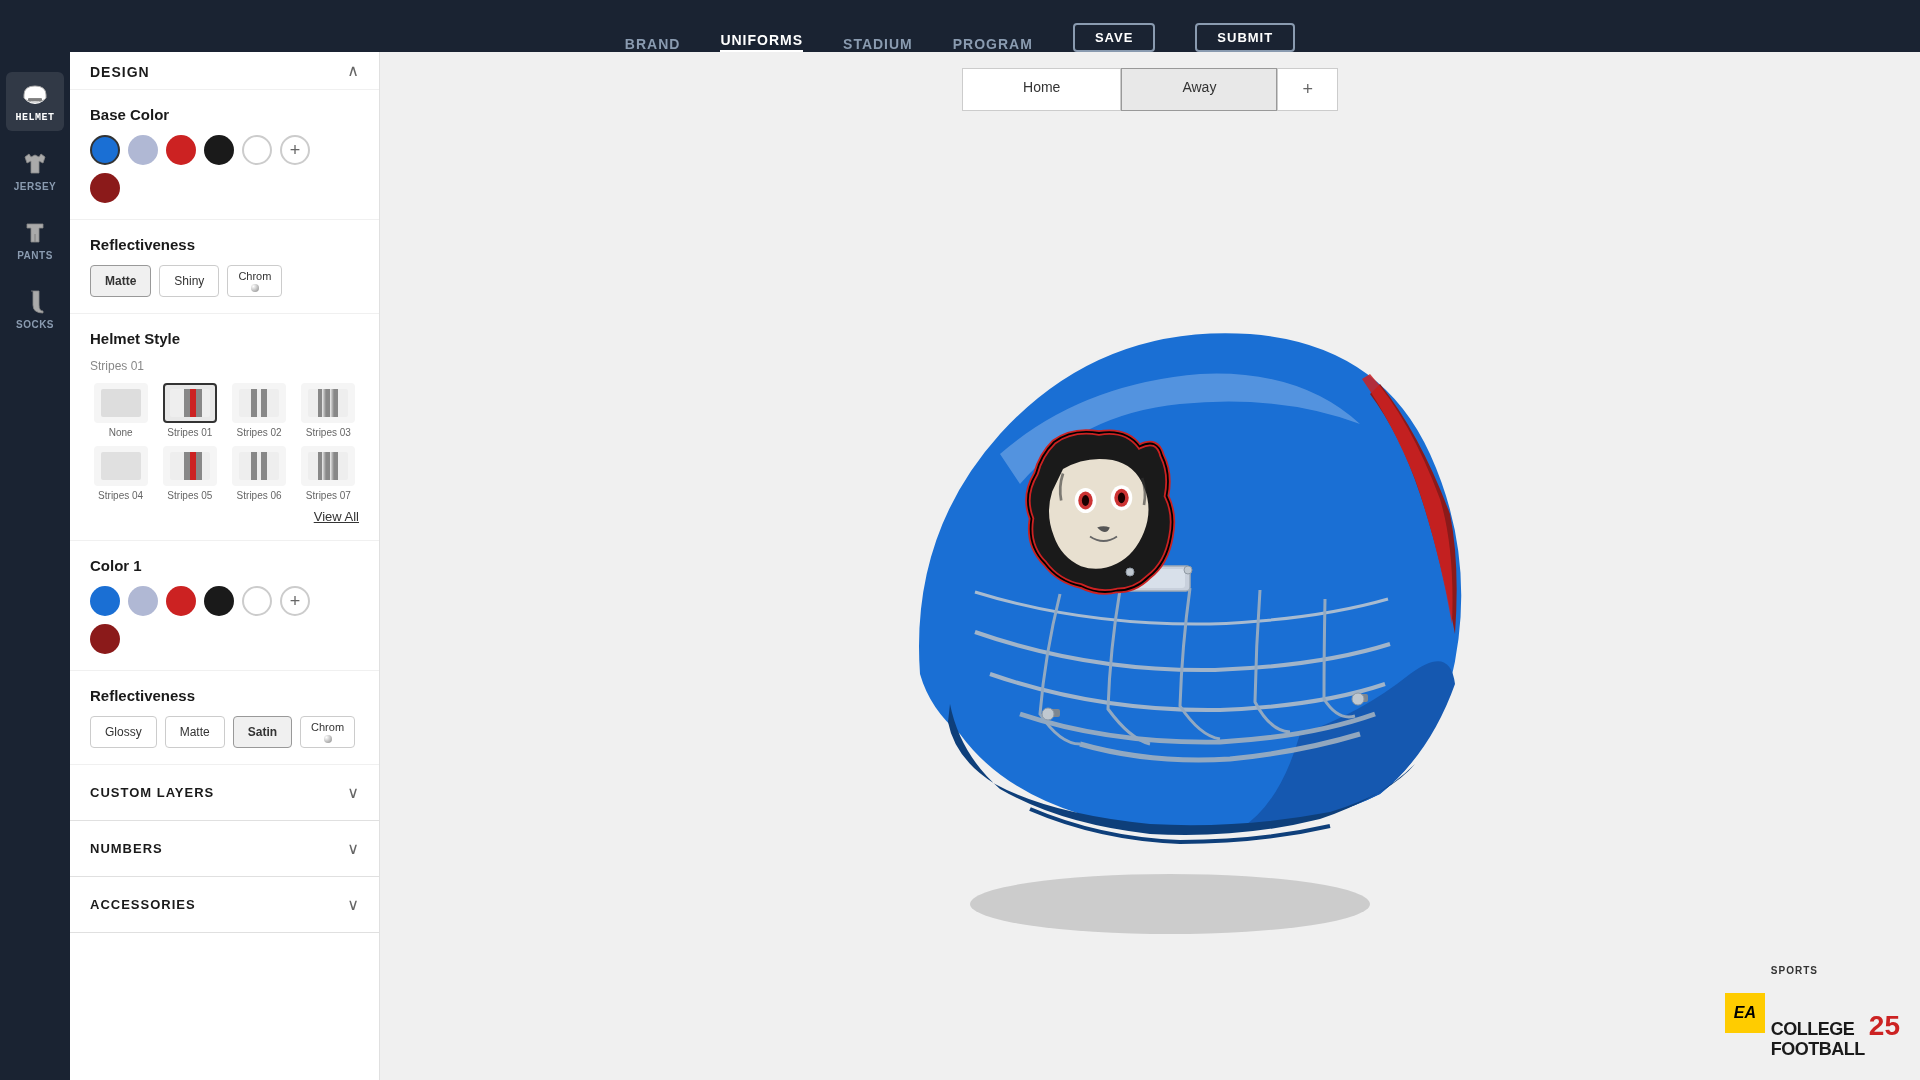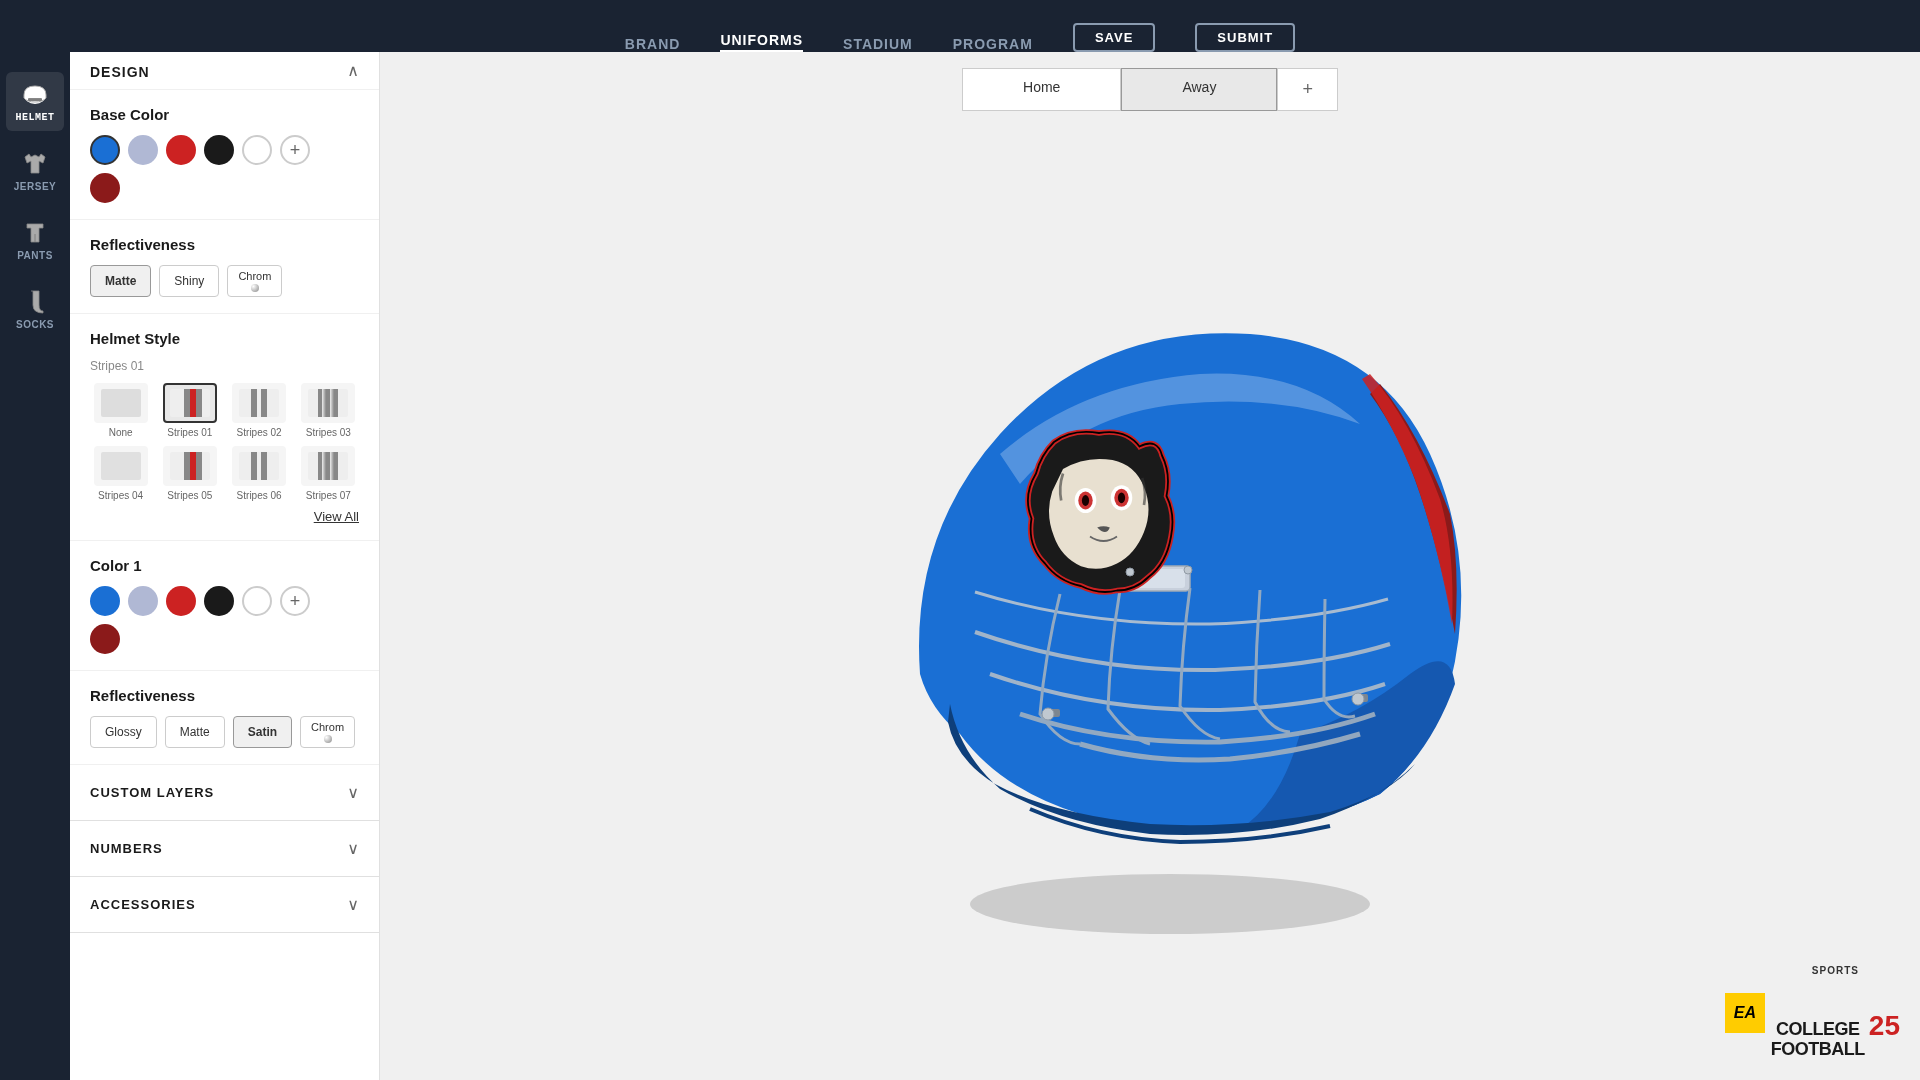--- a/index.html
+++ b/index.html
@@ -367,21 +367,20 @@
       justify-content: center;
       font-weight: 900;
       font-size: 16px;
       color: #000;
       font-style: italic;
     }
     .ea-logo-text {
       display: flex;
       flex-direction: column;
       line-height: 1.1;
-      text-align: center;
     }
     .ea-sports-text {
       font-size: 10px;
       font-weight: 600;
       color: #333;
       letter-spacing: 1px;
     }
     .college-text {
       font-size: 18px;
       font-weight: 900;

